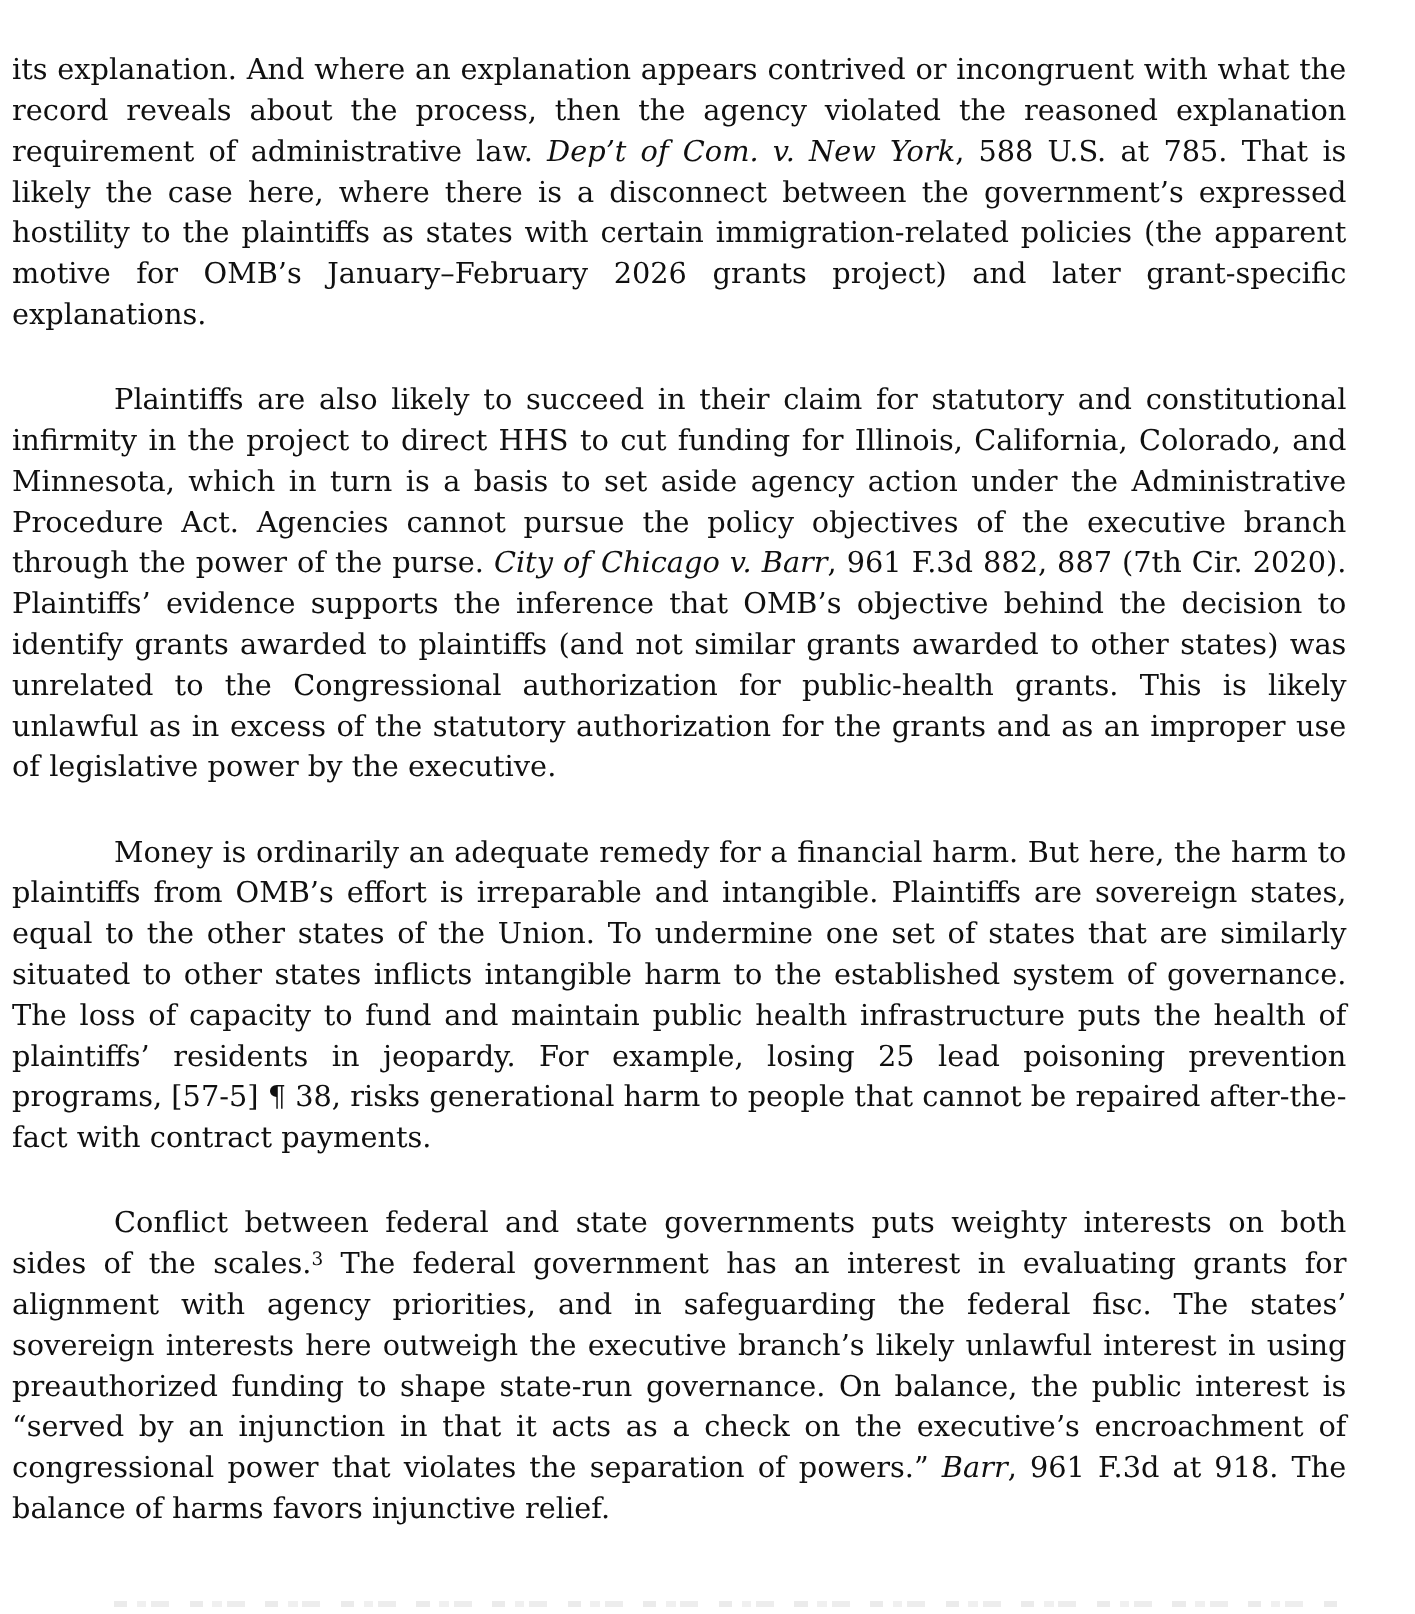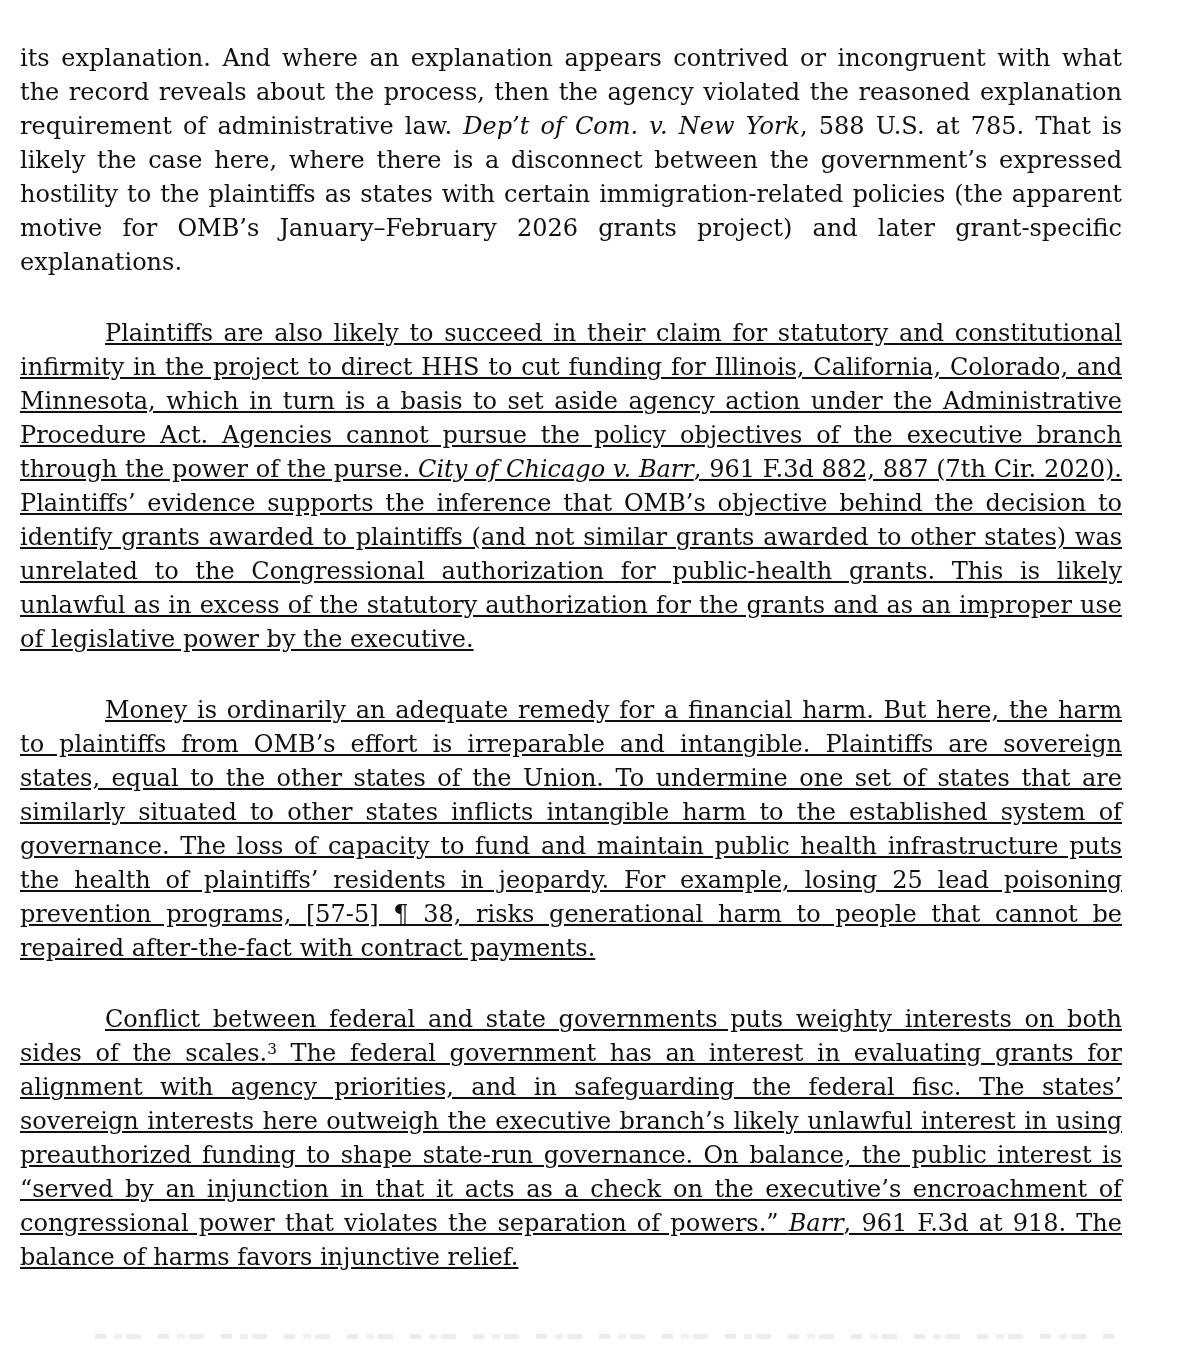--- a/index.html
+++ b/index.html
@@ -12,32 +12,32 @@
     height: 1345px;
     overflow: hidden;
     position: relative;
     font-family: "DejaVu Serif", "Liberation Serif", serif;
     color: #101010;
   }
   .doc-page {
     position: absolute;
     inset: 0;
     box-sizing: border-box;
-    padding: 41px 57px 0 20px;
+    padding: 41px 57px 0 10px;
     background: #ffffff;
   }
   .opinion-text p {
     margin: 0 0 37px 0;
     font-size: 24px;
     line-height: 34px;
     text-align: justify;
     text-justify: inter-word;
     color: #101010;
   }
-  .opinion-text p.indented { text-indent: 85px; text-decoration: underline; }
+  .opinion-text p.indented { text-indent: 85px; }
   .opinion-text p.no-indent { text-indent: 0; }
   .opinion-text em { font-style: italic; }
   sup.fnref {
     font-size: 64%;
     line-height: 0;
     vertical-align: baseline;
     position: relative;
     top: -0.45em;
   }
   

